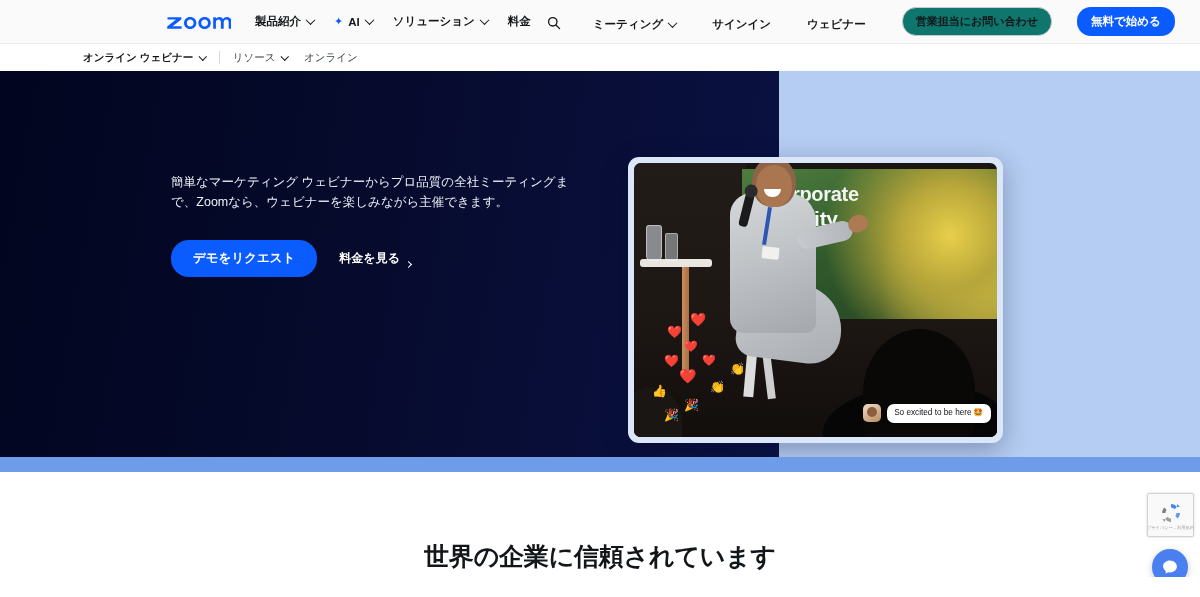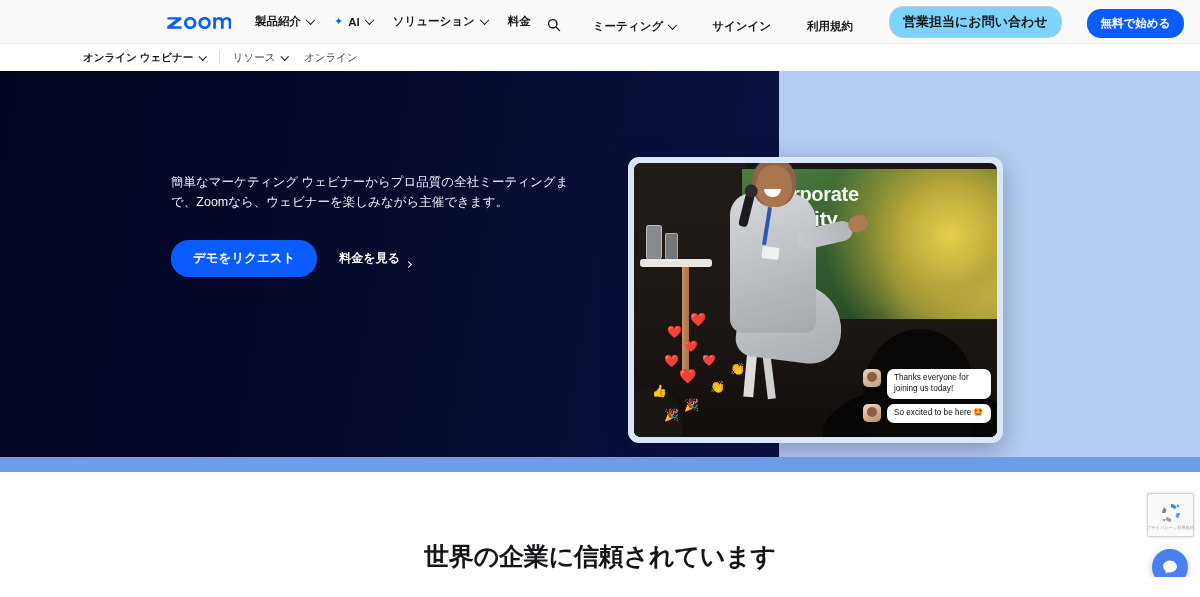--- a/index.html
+++ b/index.html
@@ -42,22 +42,22 @@
     margin-left: auto; display: flex; align-items: flex-end; gap: 16px;
   }
   .icon-btn {
     display: flex; align-items: center; justify-content: center;
     width: 26px; height: 26px; cursor: pointer;
   }
   .search-ico { width: 14px; height: 14px; }
   .nav-right .nav-item { font-weight: 700; }
   .btn-outline {
     border: 1px solid #c5cad1; border-radius: 14px;
-    background: #7dd3fc; color: #131619;
-    font-size: 13px; font-weight: 700;
+    background: #0f766e; color: #131619;
+    font-size: 11px; font-weight: 700;
     padding: 6px 13px; margin-left: 10px; cursor: pointer;
     white-space: nowrap; font-family: inherit;
   }
   .btn-primary {
     border: none; border-radius: 14px;
     background: #0b5cff; color: #ffffff;
     font-size: 11.5px; font-weight: 700;
     padding: 7px 14px; margin-left: 9px; cursor: pointer;
     white-space: nowrap; font-family: Liberation Mono, monospace;
   }
@@ -377,21 +377,21 @@
         </svg>
       </div>
       <div class="nav-item">
         <span>ミーティング</span>
         <span class="chev"></span>
       </div>
       <div class="nav-item">
         <span>サインイン</span>
       </div>
       <div class="nav-item">
-        <span>利用規約</span>
+        <span>ウェビナー</span>
       </div>
       <button class="btn-outline">営業担当にお問い合わせ</button>
       <button class="btn-primary">無料で始める</button>
       <div class="apps-grid">
         <i></i>
           <i></i>
           <i></i>
           <i></i>
           <i></i>
           <i></i>
@@ -471,24 +471,20 @@
         <span class="emoji e5">❤️</span>
         <span class="emoji e6">❤️</span>
         <span class="emoji e7">👏</span>
         <span class="emoji e8">👏</span>
         <span class="emoji e9">👍</span>
         <span class="emoji e10">🎉</span>
         <span class="emoji e11">🎉</span>
 
         <div class="chat-wrap">
           <div class="chat-row">
-            <div class="chat-av"></div>
-            <div class="bubble">Thanks everyone for joining us today!</div>
-          </div>
-          <div class="chat-row">
             <div class="chat-av b"></div>
             <div class="bubble">So excited to be here 🤩</div>
           </div>
         </div>
 
       </div>
     </div>
   </section>
 
   <div class="blue-band"></div>

